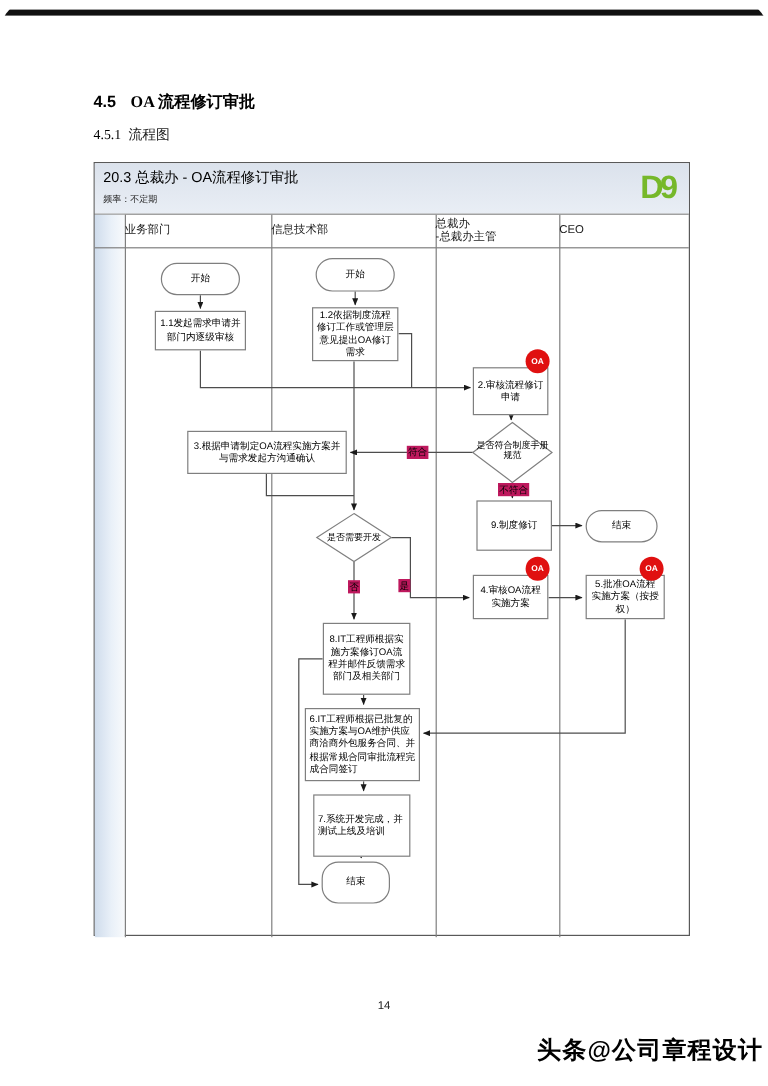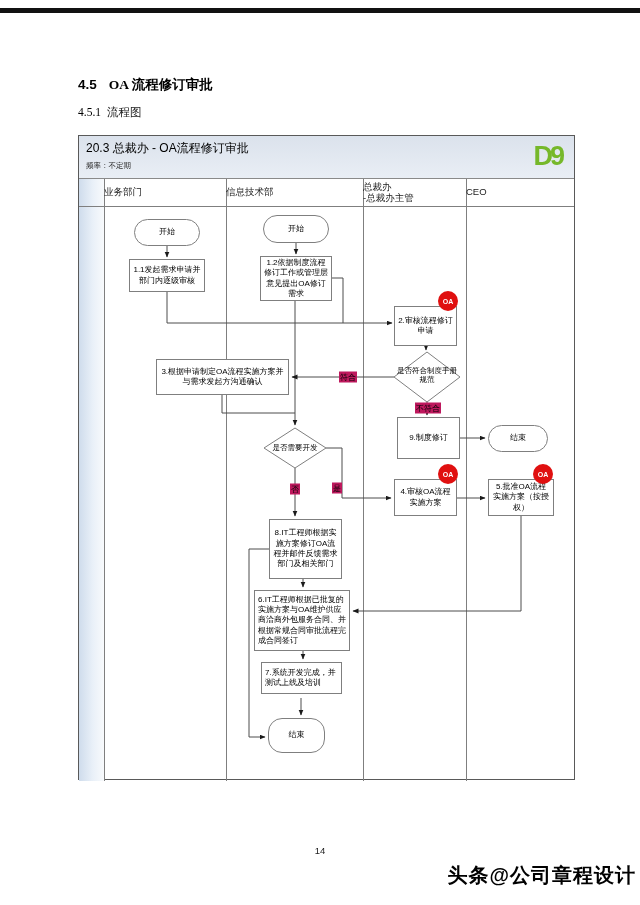--- a/index.html
+++ b/index.html
@@ -1,18 +1,18 @@
 <!DOCTYPE html>
 <html><head>
 <meta charset="utf-8">
 <style>
   * { margin:0; padding:0; box-sizing:border-box; }
   html,body { width:640px; height:905px; }
   body { background:#fff; font-family:"Liberation Sans","DejaVu Sans",sans-serif; color:#000; }
-  .page { position:relative; width:640px; height:905px; overflow:hidden; background:#fff; }
+  .page { position:relative; width:640px; height:905px; overflow:hidden; background:#fff;border-radius:27px; }
   .topbar { position:absolute; left:0; top:8px; width:640px; height:5px; background:#111; }
 
   .h1 { position:absolute; left:78px; top:76px; font-size:13.5px; font-weight:bold; }
   .h1 .num { font-family:"Liberation Sans",sans-serif; margin-right:12px; }
   .h1 .txt { font-family:"Liberation Serif",serif; }
   .h2 { position:absolute; left:78px; top:105px; font-size:11.5px; }
   .h2 .num { font-family:Liberation Serif, serif; margin-right:6px; }
   .h2 .txt { font-family:"Liberation Serif",serif; color:#222; }
 
   .frame { position:absolute; left:78px; top:135px; width:497px; height:645px;
@@ -42,21 +42,21 @@
   .alignleft { text-align:left; justify-content:flex-start; align-items:center; }
   .dtext { position:absolute; z-index:3; font-size:7.5px; line-height:1.2; text-align:center;
            background:transparent; }
   .badge { position:absolute; z-index:4; width:20px; height:20px; border-radius:50%;
            background:#e01010; color:#fff; font-size:7px; font-weight:bold;
            display:flex; align-items:center; justify-content:center; }
   .elbl { position:absolute; z-index:4; font-size:8px; background:#be185d; padding:0 1px;
           transform:translate(-50%,-50%); white-space:nowrap; }
 
   .pagenum { position:absolute; left:0; top:833px; width:640px; text-align:center;
-             font-size:9.5px; color:#222;margin-top:12px; }
+             font-size:9.5px; color:#222; }
   .watermark { position:absolute; right:4px; top:862px; font-size:20px; font-weight:bold;
                color:#000; letter-spacing:1px;
                text-shadow:-2px -2px 0 #fff, 2px -2px 0 #fff, -2px 2px 0 #fff, 2px 2px 0 #fff, 3px 3px 0 #fff; }
 </style>
 </head>
 <body>
 
 <div class="page">
   <div class="topbar"></div>
 
@@ -132,21 +132,21 @@
     <div class="node term" style="left:184px;top:79px;width:66px;height:28px">开始</div>
     <div class="node" style="left:181px;top:120px;width:72px;height:45px">1.2依据制度流程修订工作或管理层意见提出OA修订需求</div>
     <div class="node" style="left:315px;top:170px;width:63px;height:40px">2.审核流程修订申请</div>
     <div class="node" style="left:77px;top:223px;width:133px;height:36px">3.根据申请制定OA流程实施方案并与需求发起方沟通确认</div>
     <div class="node" style="left:318px;top:281px;width:63px;height:42px">9.制度修订</div>
     <div class="node term" style="left:409px;top:289px;width:60px;height:27px">结束</div>
     <div class="node" style="left:315px;top:343px;width:63px;height:37px">4.审核OA流程实施方案</div>
     <div class="node" style="left:409px;top:343px;width:66px;height:37px">5.批准OA流程实施方案（按授权）</div>
     <div class="node" style="left:190px;top:383px;width:73px;height:60px">8.IT工程师根据实施方案修订OA流程并邮件反馈需求部门及相关部门</div>
     <div class="node alignleft" style="left:175px;top:454px;width:96px;height:61px">6.IT工程师根据已批复的实施方案与OA维护供应商洽商外包服务合同、并根据常规合同审批流程完成合同签订</div>
-    <div class="node alignleft" style="left:182px;top:526px;width:81px;height:32px">7.系统开发完成，并测试上线及培训</div>
+    <div class="node alignleft" style="left:182px;top:526px;width:81px;height:52px">7.系统开发完成，并测试上线及培训</div>
     <div class="node term" style="left:189px;top:582px;width:57px;height:35px">结束</div>
 
     <div class="dtext" style="left:318px;top:230px;width:60px"></div>
     <div class="dtext" style="left:318px;top:230px;width:60px">是否符合制度手册规范</div>
     <div class="dtext" style="left:186px;top:307px;width:60px">是否需要开发</div>
 
     <div class="badge" style="left:359px;top:155px">OA</div>
     <div class="badge" style="left:359px;top:328px">OA</div>
     <div class="badge" style="left:454px;top:328px">OA</div>
 

